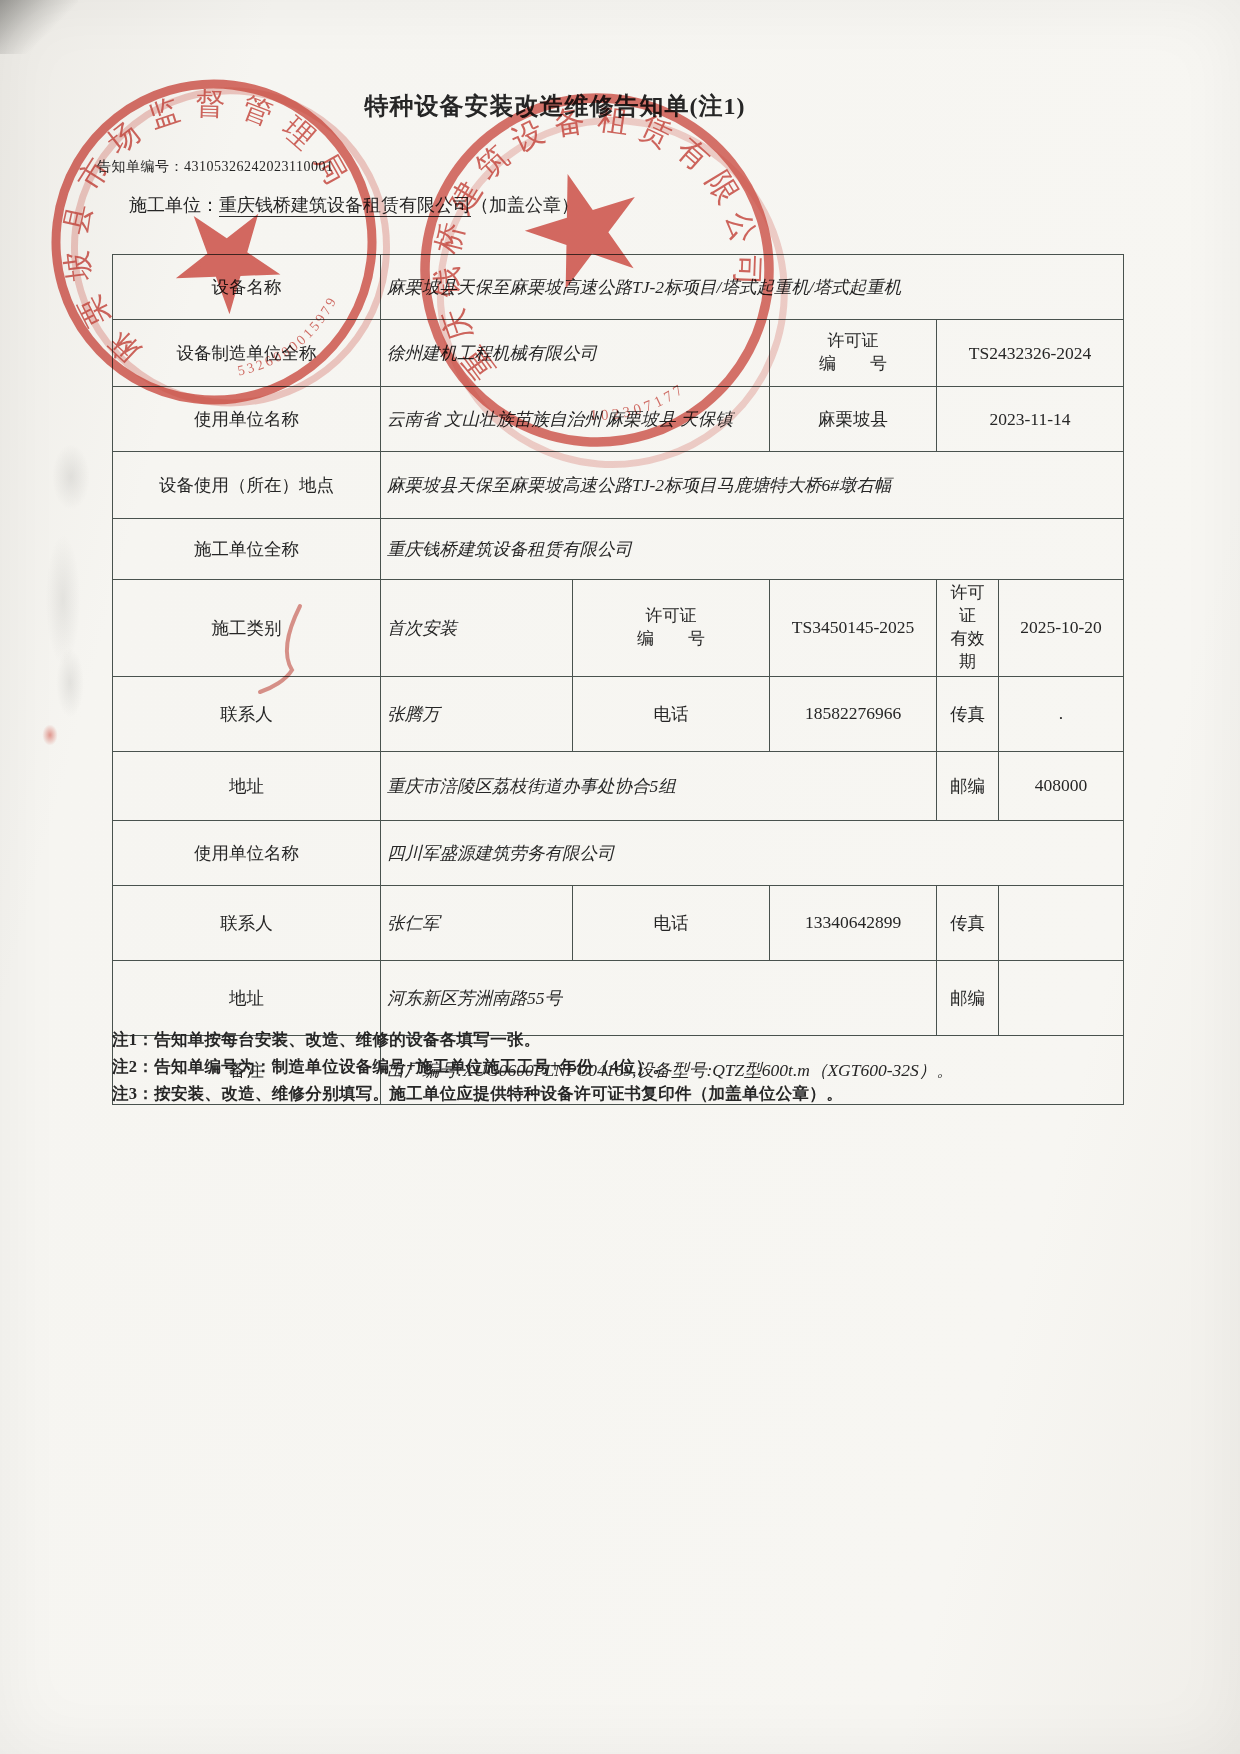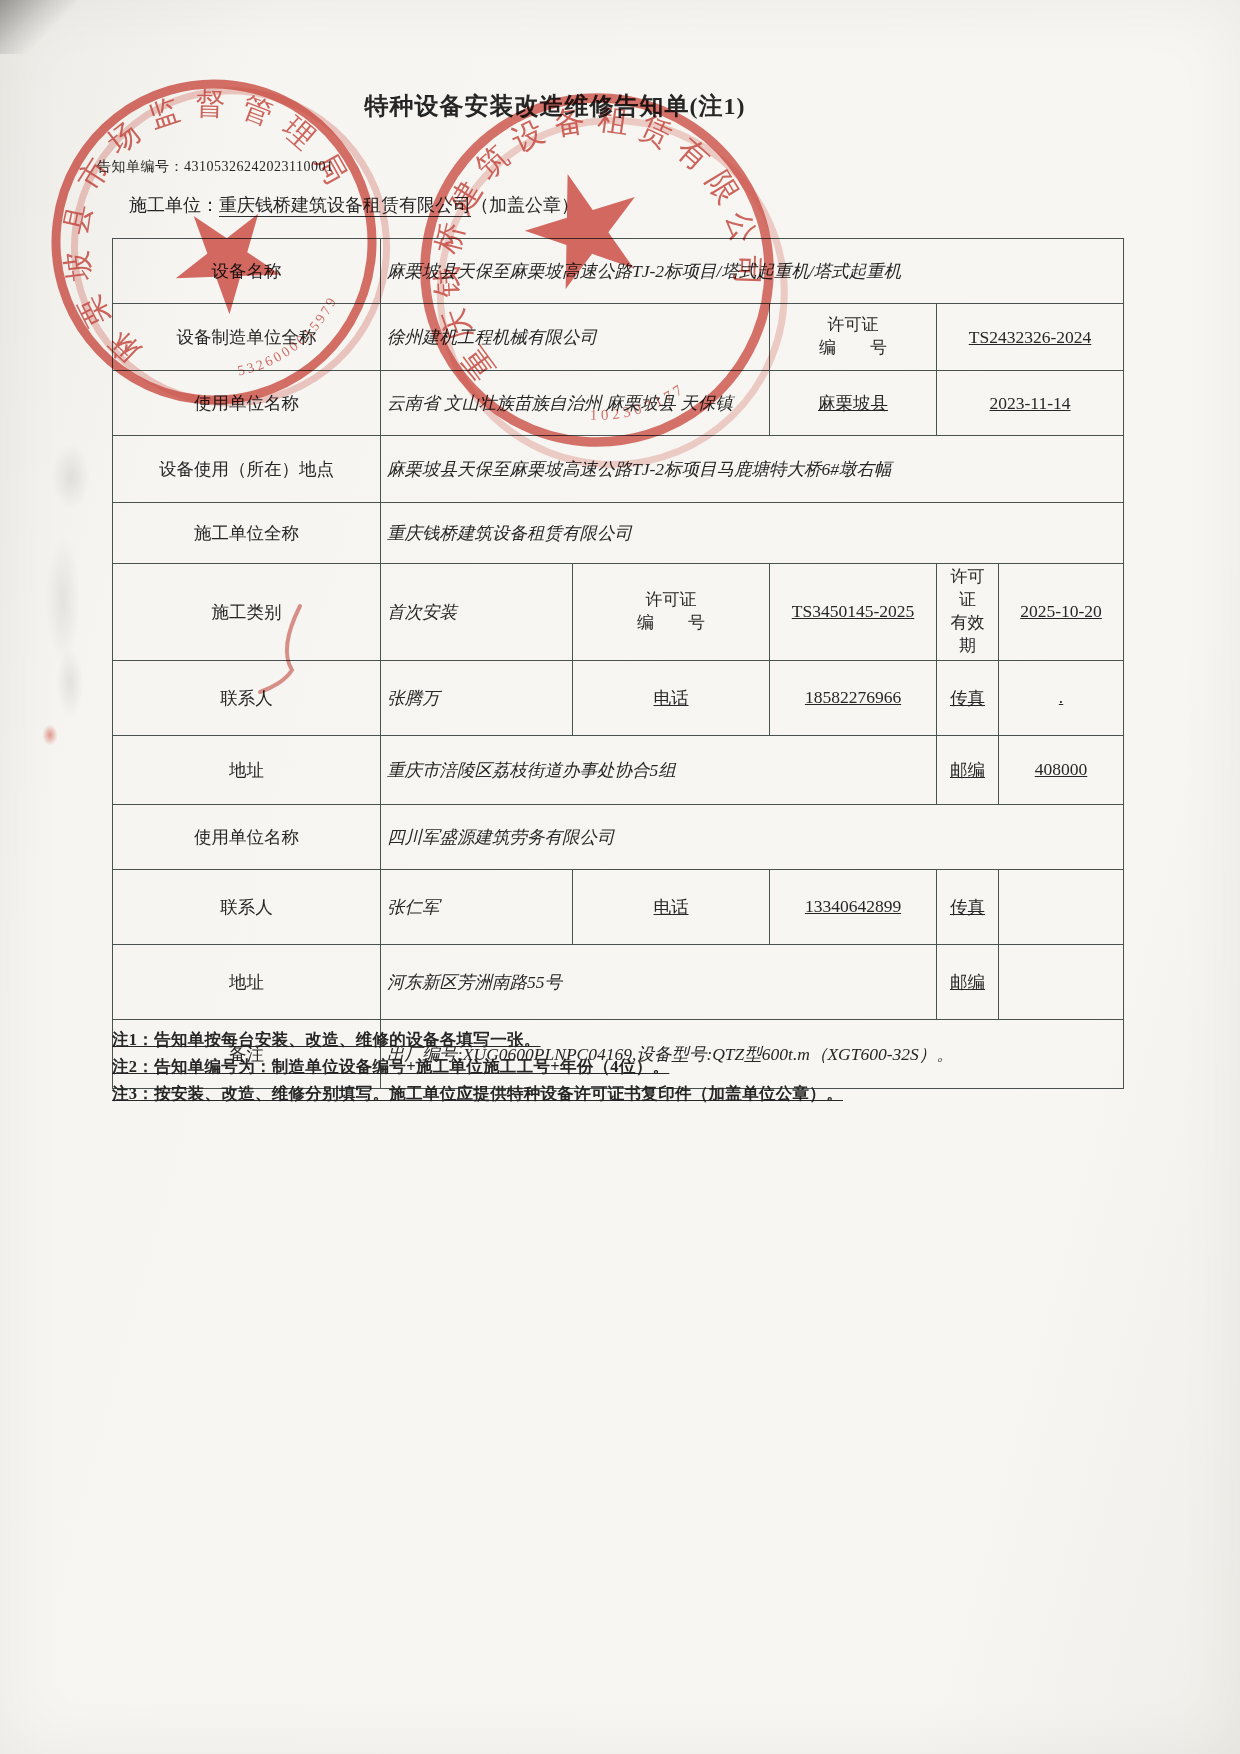--- a/index.html
+++ b/index.html
@@ -12,33 +12,33 @@
   }
   .title {
     position:absolute; top:90px; left:60px; width:990px; text-align:center;
     font-size:24px; letter-spacing:1px; font-weight:bold;
   }
   .doc-no { position:absolute; left:97px; top:158px; font-size:14px; letter-spacing:.5px; }
   .unit-line { position:absolute; left:97px; top:193px; font-size:18px;margin-left:32px; }
   .unit-line .uname { border-bottom:1.6px solid #2e2e2e; padding-bottom:1px; }
 
   table.form {
-    position:absolute; left:112px; top:238px; width:1011px;
+    position:absolute; left:112px; top:254px; width:1011px;
     border-collapse:collapse; table-layout:fixed; font-size:17.5px;
   }
   table.form td { border:1.6px solid #49524e; padding:2px 6px; vertical-align:middle; overflow:hidden; }
   td.lab { text-align:center; }
   td.val { text-align:left; padding-left:28px;font-style:italic; }
-  td.cen { text-align:center;text-decoration:underline; }
+  td.cen { text-align:center; }
   td.ml  { white-space:pre-line; text-align:center; line-height:1.35; font-size:17px; }
   tr.h56 td{height:56px} tr.h60 td{height:60px} tr.h62 td{height:62px}
   tr.h64 td{height:64px} tr.h70 td{height:70px}
 
   .notes { position:absolute; left:112px; top:1026px; font-size:16.5px; font-weight:bold; line-height:27px; letter-spacing:.3px; }
-  .notes div { white-space:nowrap;text-decoration:underline; }
+  .notes div { white-space:nowrap; }
 
   .stamp { position:absolute; mix-blend-mode:multiply; opacity:.88; pointer-events:none; }
   .stamp text { font-family:"Liberation Serif","DejaVu Serif",serif; }
 
   .smudge { position:absolute; pointer-events:none; }
   .corner-streak { left:0; top:0; width:78px; height:54px;
     background:linear-gradient(135deg, rgba(85,85,82,.55) 0%, rgba(85,85,82,.18) 38%, transparent 62%); }
   .blob1 { left:52px; top:444px; width:38px; height:66px; background:radial-gradient(rgba(90,90,88,.13), transparent 70%); }
   .blob2 { left:46px; top:536px; width:34px; height:128px; background:radial-gradient(rgba(90,90,88,.11), transparent 72%); }
   .blob3 { left:56px; top:648px; width:28px; height:70px; background:radial-gradient(rgba(90,90,88,.12), transparent 70%); }

